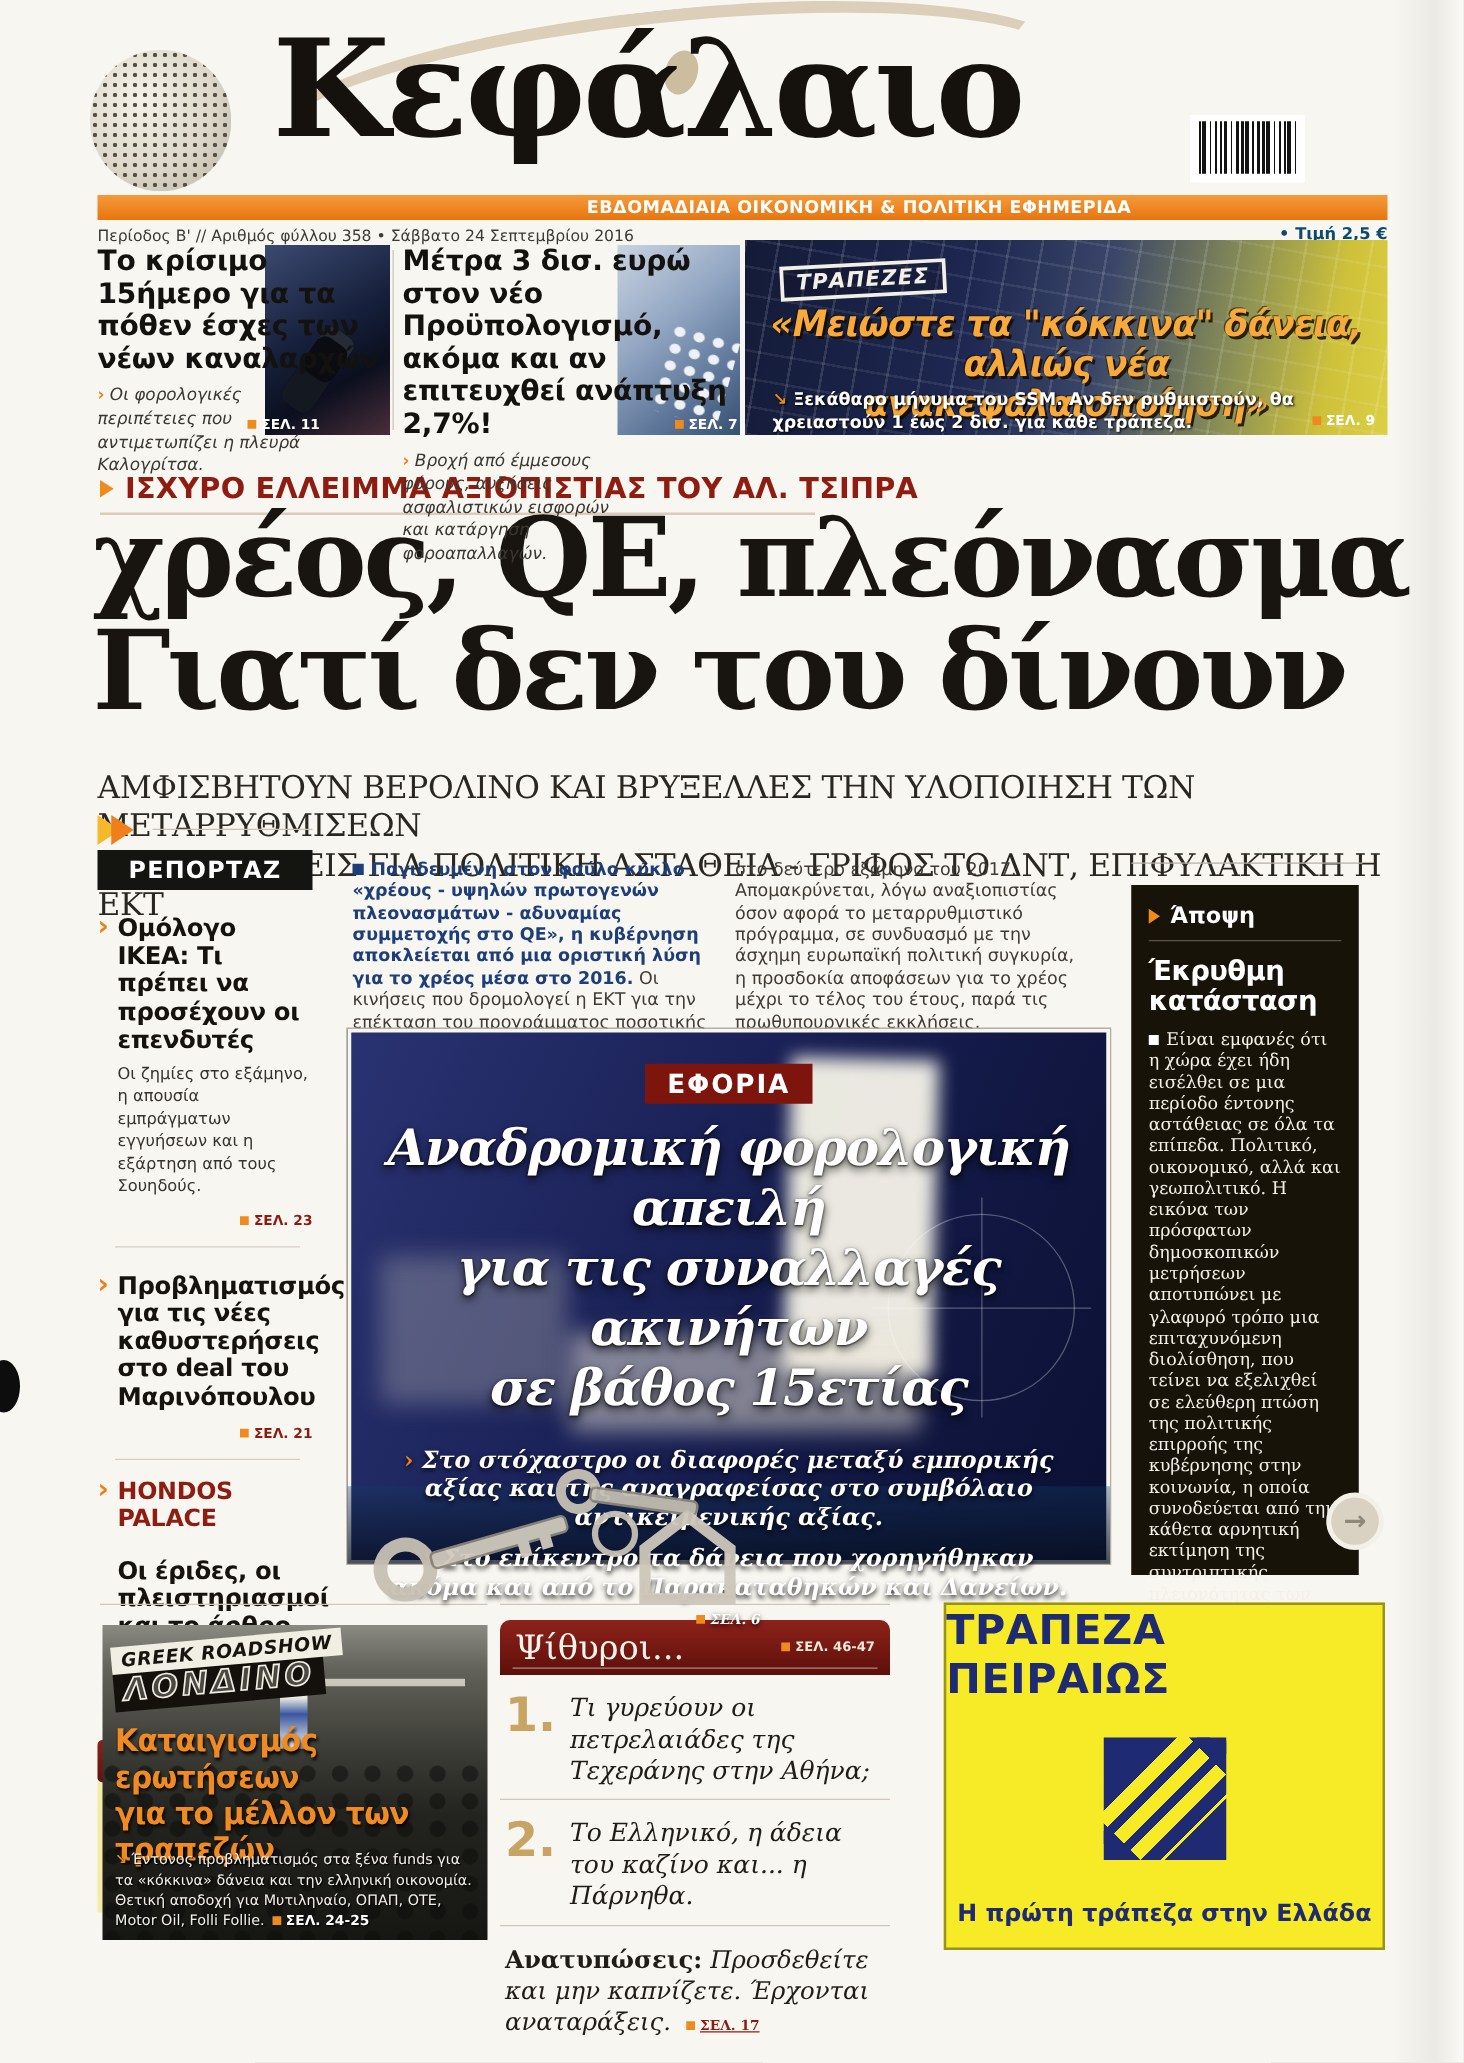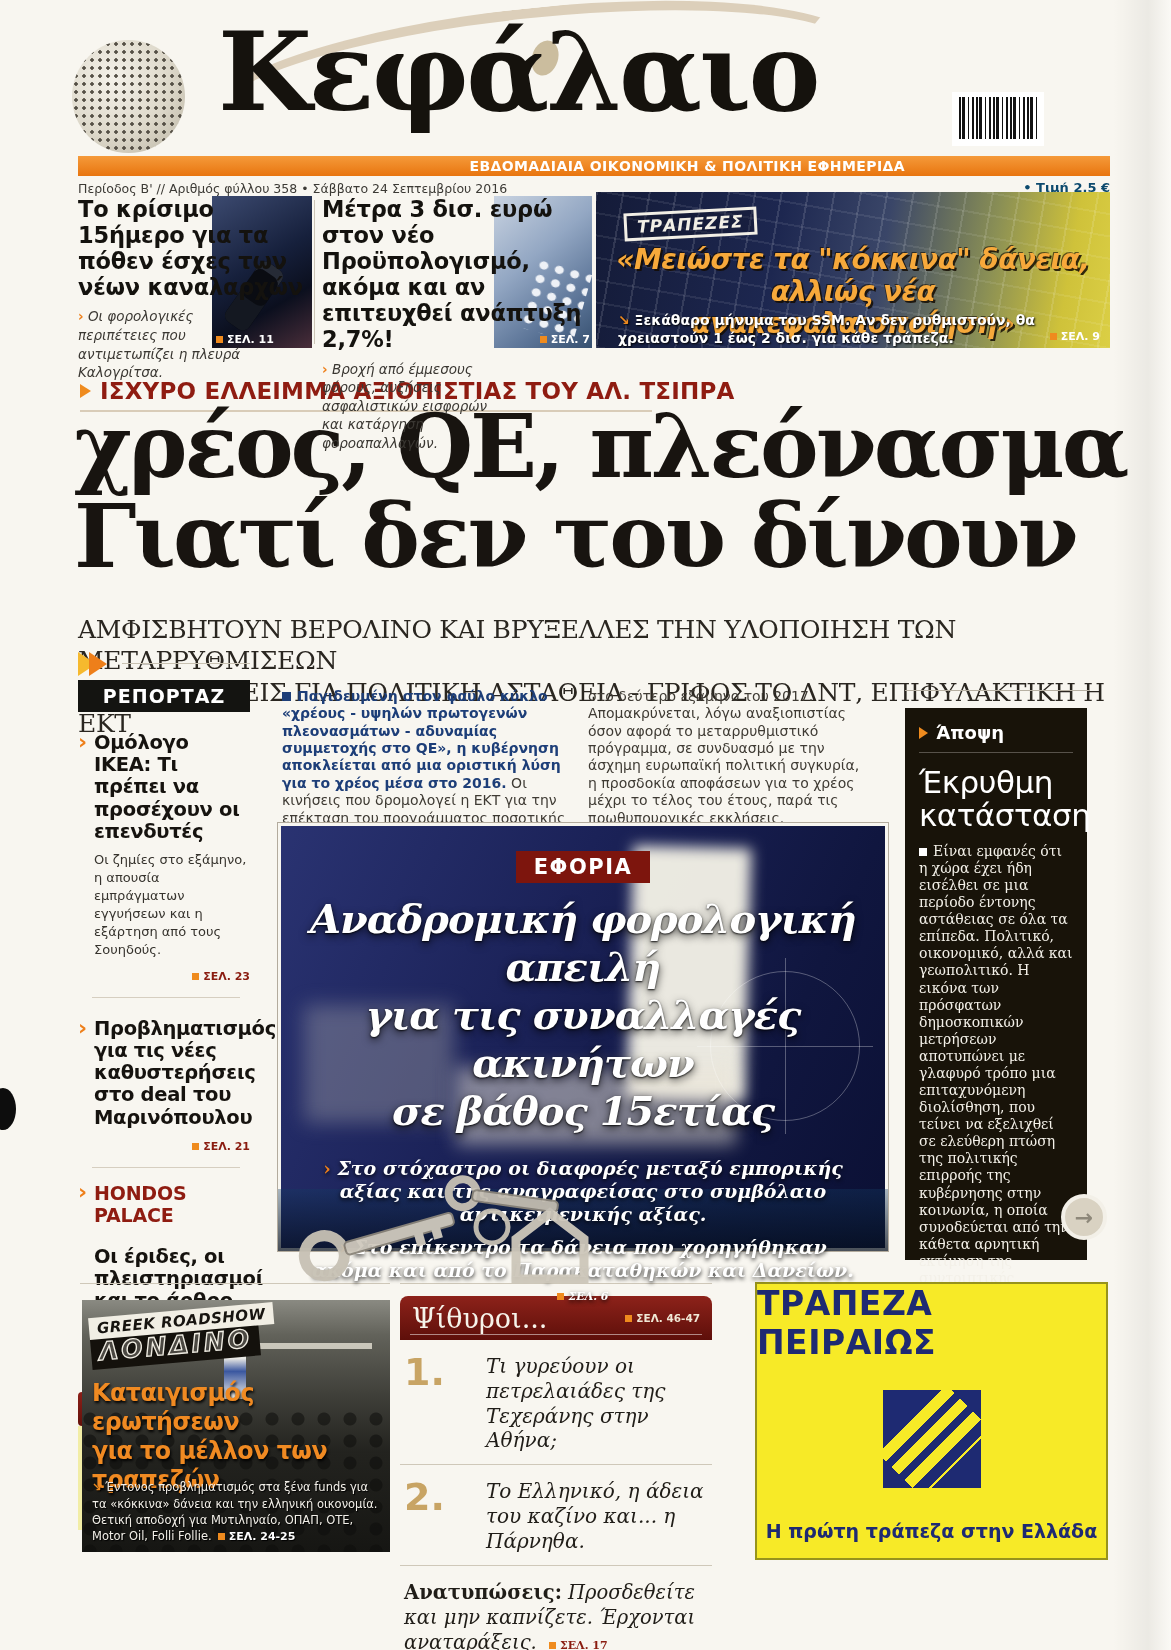--- a/index.html
+++ b/index.html
@@ -43,21 +43,21 @@
     background:linear-gradient(150deg,#3c4a70 0%,#16203c 45%,#0b0f1e 70%,#4a2e3a 100%);}
   .t1-photo::after{content:'';position:absolute;left:28%;top:42%;width:28px;height:72px;background:#0a0c12;border-radius:8px;
     transform:rotate(35deg);box-shadow:inset 0 9px 0 #262b36,inset 0 -30px 0 #141821;}
   .t2{left:322px;width:270px;}
   .t2-photo{position:absolute;left:172px;top:0;width:98px;height:152px;z-index:1;
     background:linear-gradient(140deg,#c9d3e1 0%,#93a7c3 40%,#5a7396 75%,#36506f 100%);}
   .t2-photo::after{content:'';position:absolute;left:34%;top:44%;right:8%;bottom:8%;
     background:radial-gradient(#eef1f6 4px,transparent 5px);background-size:16px 14px;transform:rotate(16deg);}
   .t-title{position:relative;z-index:2;font-weight:bold;font-size:22.5px;line-height:1.16;color:#14120e;letter-spacing:-.2px;}
   .t-sub{position:relative;z-index:2;margin-top:7px;width:172px;font-style:italic;font-size:13.5px;line-height:1.38;color:#3a3732;}
-  .t1 .pageref{position:absolute;left:120px;bottom:2px;z-index:3;margin-left:18px;}
+  .t1 .pageref{position:absolute;left:120px;bottom:2px;z-index:3;}
   .t2 .pageref{position:absolute;right:2px;bottom:2px;z-index:3;}
 
   .t3{position:absolute;left:596px;top:192px;width:514px;height:156px;overflow:hidden;
     background:linear-gradient(100deg,#141b38 0%,#1d2750 35%,#3a4668 55%,#8a8f55 75%,#cfc23a 90%,#dbcf45 100%);}
   .t3-grid{position:absolute;inset:0;
     background:repeating-linear-gradient(100deg,rgba(255,255,255,.12) 0 2px,transparent 2px 26px),
                repeating-linear-gradient(10deg,rgba(255,255,255,.08) 0 2px,transparent 2px 22px);}
   .t3-badge{position:absolute;left:28px;top:18px;border:3px solid #f2efe6;color:#f2efe6;font-weight:bold;font-style:italic;
     font-size:17px;padding:1px 10px;transform:rotate(-3deg);letter-spacing:1px;background:rgba(10,12,24,.25);}
   .t3-title{position:absolute;left:10px;top:52px;width:494px;text-align:center;font-weight:bold;font-style:italic;
@@ -126,21 +126,21 @@
     font-weight:bold;font-size:19px;line-height:1.22;color:#fff;text-shadow:0 2px 4px rgba(0,0,0,.85);}
   .fb{width:562px;margin:0 auto 9px;}
   .keys{position:absolute;left:-14px;bottom:-52px;width:330px;height:160px;z-index:3;opacity:.95;}
 
   
   .op-rule{position:absolute;left:905px;top:690px;width:185px;height:1px;background:#b7b0a2;}
   .opinion{position:absolute;left:905px;top:708px;width:182px;height:552px;background:#181309;padding:14px 14px 12px;}
   .op-label{display:flex;align-items:center;gap:8px;border-bottom:1px solid #57524a;padding-bottom:9px;}
   .op-label .play{border-left-width:9px;border-top-width:6px;border-bottom-width:6px;}
   .op-label-text{color:#fff;font-weight:bold;font-size:18px;}
-  .op-title{margin:13px 0 10px;color:#fff;font-weight:normal;font-size:31px;line-height:1.08;letter-spacing:-.5px;}
+  .op-title{margin:13px 0 10px;color:#fff;font-weight:bold;font-size:22px;line-height:1.08;letter-spacing:-.5px;}
   .op-body{font-family:"DejaVu Serif","Liberation Serif",serif;font-size:14px;line-height:1.22;color:#f3f0e8;text-align:left;}
   .op-body .pageref{margin-left:6px;}
   .op-arrow{position:absolute;right:-20px;bottom:20px;width:46px;height:46px;border-radius:50%;background:#d9d2c2;
     border:4px solid #f3f0e8;display:flex;align-items:center;justify-content:center;color:#8e887a;font-size:22px;font-weight:bold;}
   .op-arrow::before{content:'\2192';}
 
   
   .bd{position:absolute;top:1283px;height:1px;background:#cfc8b9;}
   .bd1{left:80px;width:310px;}
   .bd2{left:400px;width:312px;}
@@ -162,21 +162,21 @@
   .rs-sub{position:absolute;left:10px;bottom:7px;width:292px;color:#f2efe8;font-size:11.5px;line-height:1.42;text-shadow:1px 1px 1px #000;}
   .rs-sub .pageref{margin-left:6px;}
 
   .whispers{position:absolute;left:400px;top:1296px;width:312px;}
   .w-header{position:relative;height:44px;background:linear-gradient(180deg,#8d221a,#5e0f0a);border-radius:8px 8px 0 0;
     display:flex;align-items:center;justify-content:space-between;padding:0 12px;}
   .w-header::after{content:'';position:absolute;left:10px;right:10px;bottom:5px;height:1px;background:rgba(255,255,255,.5);}
   .w-title{font-family:"DejaVu Serif","Liberation Serif",serif;font-weight:normal;font-size:27px;color:#f6f3ea;line-height:1;}
   .w-item{display:flex;gap:12px;padding:14px 4px 11px;border-bottom:1px solid #cfc8b9;}
   .w-num{font-weight:bold;font-size:38px;line-height:.95;color:#c8a464;min-width:40px;}
-  .w-text{font-family:"DejaVu Serif","Liberation Serif",serif;font-style:italic;font-size:20px;line-height:1.24;color:#201d18;margin-left:30px;}
+  .w-text{font-family:"DejaVu Serif","Liberation Serif",serif;font-style:italic;font-size:20px;line-height:1.24;color:#201d18;}
   .w-footer{padding:14px 4px 0;font-family:"DejaVu Serif","Liberation Serif",serif;font-size:19.5px;line-height:1.3;color:#201d18;}
   .w-flabel{font-weight:bold;}
   .w-ftext{font-style:italic;}
   .w-footer .pageref{margin-left:6px;text-decoration:underline;}
 
   .ad{position:absolute;left:755px;top:1282px;width:353px;height:278px;background:#f7ea27;border:2px solid #97931c;
     display:flex;flex-direction:column;align-items:center;}
   .ad-title{color:#1e2a72;font-weight:bold;font-size:33px;letter-spacing:.5px;}
   .ad-logo{position:relative;margin-top:28px;width:98px;height:98px;
     background:linear-gradient(135deg,#1e2a72 0 30%,#f7ea27 30% 38%,#1e2a72 38% 43.5%,#f7ea27 43.5% 51.5%,#1e2a72 51.5% 57%,#f7ea27 57% 65%,#1e2a72 65% 73%,#f7ea27 73% 74.8%,#1e2a72 74.8% 100%);}

